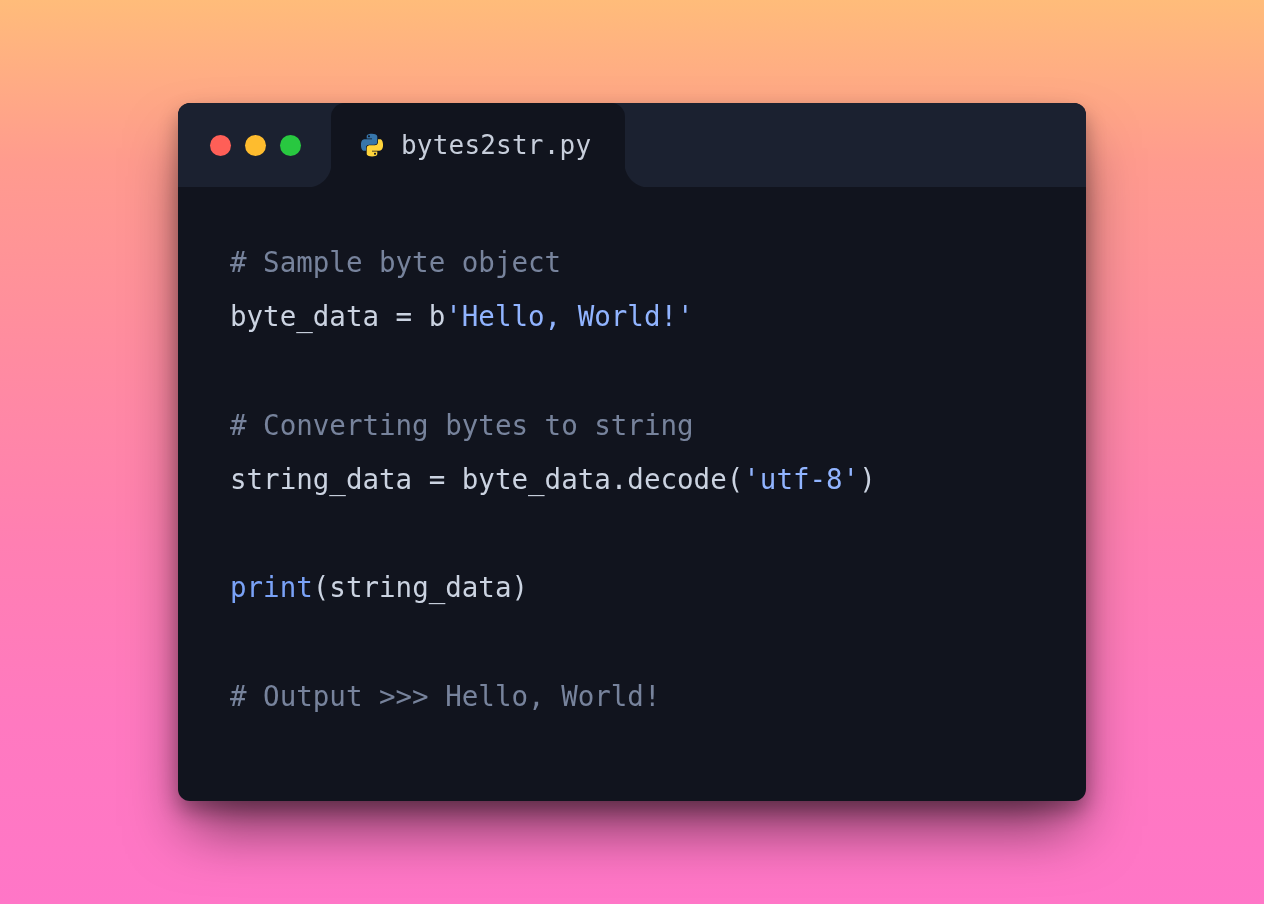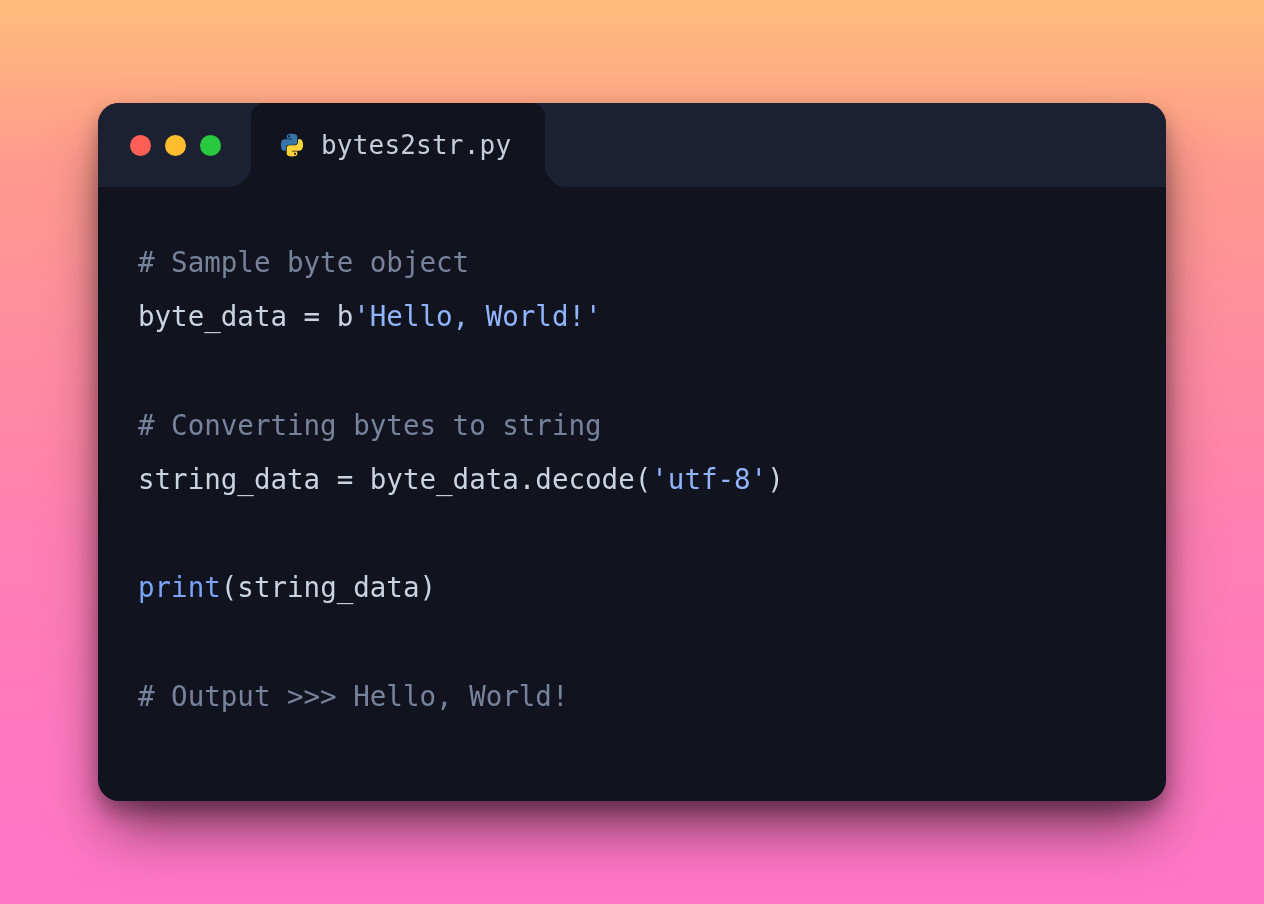--- a/index.html
+++ b/index.html
@@ -3,23 +3,23 @@
 <meta charset="utf-8">
 <style>
   * { margin:0; padding:0; box-sizing:border-box; }
   html,body { width:1264px; height:904px; }
   body {
     background: linear-gradient(180deg,#ffbc7a 0%,#ff9b8e 18%,#ff8ba1 40%,#ff7fb2 60%,#ff79c0 80%,#ff76c7 100%);
     display:flex; align-items:center; justify-content:center;
     font-family:ui-monospace,SFMono-Regular,Menlo,Consolas,monospace;
   }
   .window {
-    width:1068px;
+    width:908px;
     background:#11141e;
-    border-radius:21px;
+    border-radius:12px;
     box-shadow:0 35px 60px -10px rgba(0,0,0,0.55), 0 10px 20px rgba(0,0,0,0.3);
     overflow:hidden;
     position:relative;
   }
   .titlebar {
     background:#1b2130;
     height:84px;
     display:flex; align-items:center;
     padding-left:32px;
   }
@@ -42,21 +42,21 @@
   }
   .tab::before,.tab::after{
     content:""; position:absolute; bottom:0; width:24px; height:24px;
     background:radial-gradient(circle at top,transparent 24px,#11141e 24px);
   }
   .tab::before{left:-24px;background:radial-gradient(circle at 0 0,transparent 24px,#11141e 25px);}
   .tab::after{right:-24px;background:radial-gradient(circle at 24px 0,transparent 24px,#11141e 25px);}
   .py-icon{width:26px;height:26px;flex-shrink:0;}
   .tab-label{color:#c7cedb;font-size:26px;font-weight:400;letter-spacing:0.2px;}
   .code {
-    padding:48px 40px 78px 40px;
+    padding:48px 40px 78px 52px;
     font-size:27.5px;
     line-height:1.97;
     white-space:pre;
     color:#cbd3e1;
   }
   .tok-comment{color:#77839c;}
   .tok-ident{color:#cbd3e1;}
   .tok-op{color:#cbd3e1;}
   .tok-str{color:#91b4ff;}
   .tok-builtin{color:#7aa2f7;}

